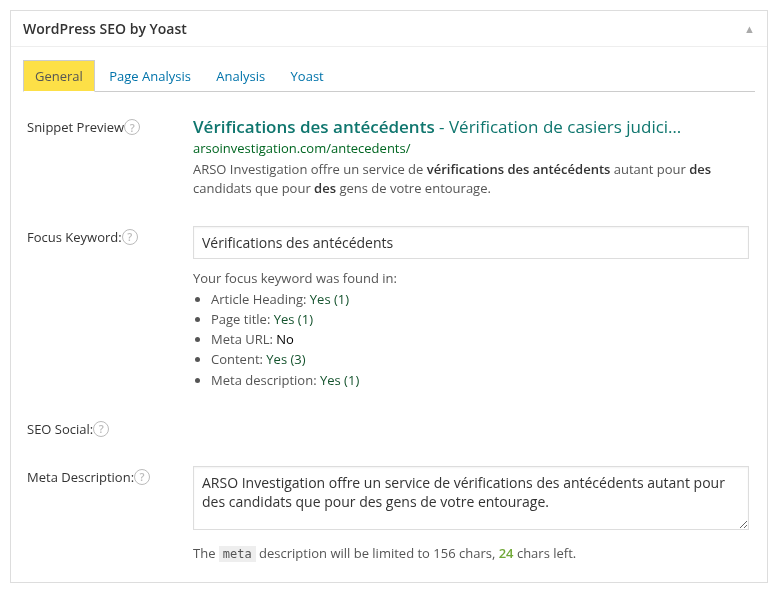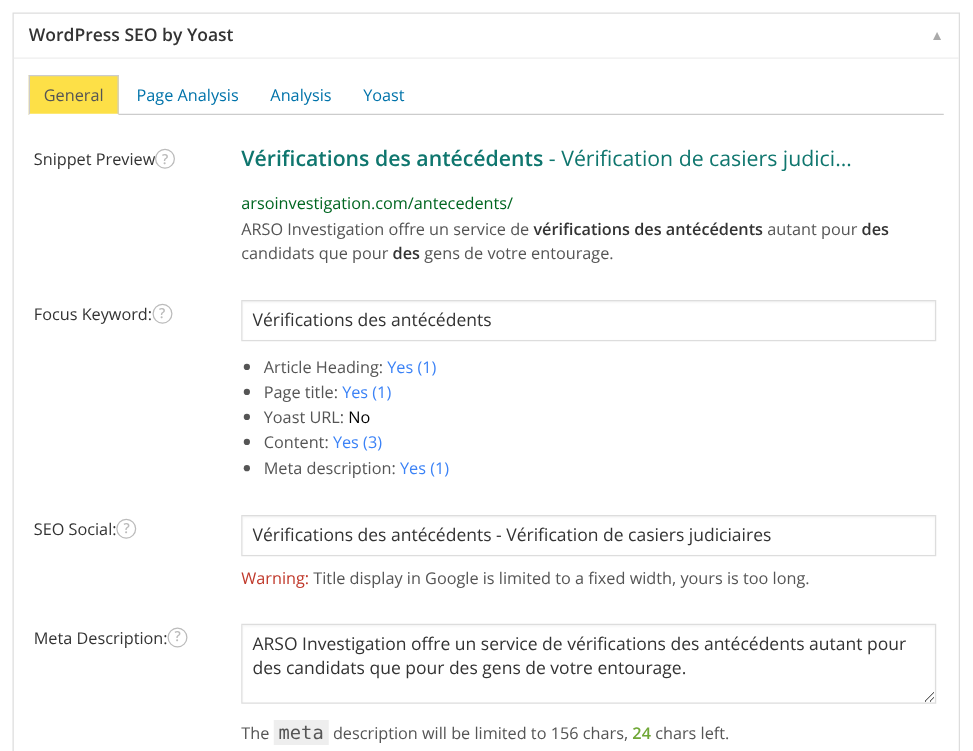--- a/index.html
+++ b/index.html
@@ -91,21 +91,21 @@
     font-weight: 600;
     color: #0f766e;
     line-height: 1.25;
   }
   .snippet-title .sub {
     font-weight: 400;
   }
   .snippet-url {
     color: #006621;
     font-size: 13px;
-    margin: 16px 0 3px 0;
+    margin: 2px 0 3px 0;
   }
   .snippet-desc {
     color: #555;
     font-size: 13px;
     line-height: 1.45;
   }
   .snippet-desc b, .snippet-desc strong { font-weight: 600; color:#333; }
   input.text-input, textarea.text-area {
     width: 100%;
     border: 1px solid #ddd;
@@ -120,34 +120,34 @@
     margin-top: 10px;
     font-size: 13px;
     color: #555;
   }
   .keyword-results ul {
     list-style: disc;
     margin-left: 18px;
     margin-top: 2px;
   }
   .keyword-results li { line-height: 1.55; }
-  .yes { color: #3b82f6; font-weight: 400; }
+  .yes { color: #14532d; font-weight: 400; }
   .no { color: #000000; font-weight: 400; }
   .warning-line {
     margin-top: 8px;
     font-size: 13px;
     color: #555;
   }
   .warning-line .warn-label { color: #c0392b; }
   .meta-note { margin-top: 10px; font-size: 13px; color: #555; }
   .meta-note code {
     background: #eee;
     padding: 1px 4px;
     font-family: Consolas, monospace;
-    font-size: 15px;
+    font-size: 12px;
   }
   .meta-note .count { color: #70a837; font-weight: 600; margin-top: 12px; }
 </style>
 </head>
 <body>
 
 <div class="metabox">
   <div class="metabox-header">
     <h3>WordPress SEO by Yoast</h3>
     <span class="toggle-arrow">▲</span>
@@ -178,41 +178,36 @@
     </div>
 
     <div class="row">
       <div class="label-cell">
         <span class="label">Focus Keyword:</span>
         <span class="help">?</span>
       </div>
       <div class="field-cell">
         <input class="text-input" type="text" value="Vérifications des antécédents" style="">
         <div class="keyword-results">
+          <div>Your focus keyword was found in:</div>
           <ul>
             <li><span>Article Heading:</span> <span class="yes">Yes (1)</span></li>
             <li><span>Page title:</span> <span class="yes">Yes (1)</span></li>
-            <li><span>Yoast URL:</span> <span class="no">No</span></li>
+            <li><span>Meta URL:</span> <span class="no">No</span></li>
             <li><span>Content:</span> <span class="yes">Yes (3)</span></li>
             <li><span>Meta description:</span> <span class="yes">Yes (1)</span></li>
           </ul>
         </div>
       </div>
     </div>
 
     <div class="row">
       <div class="label-cell">
         <span class="label">SEO Social:</span>
         <span class="help">?</span>
-      </div>
-      <div class="field-cell">
-        <input class="text-input" type="text" value="Vérifications des antécédents - Vérification de casiers judiciaires" style="">
-        <div class="warning-line">
-          <span class="warn-label">Warning:</span><span> Title display in Google is limited to a fixed width, yours is too long.</span>
-        </div>
       </div>
     </div>
 
     <div class="row">
       <div class="label-cell">
         <span class="label">Meta Description:</span>
         <span class="help">?</span>
       </div>
       <div class="field-cell">
         <textarea class="text-area" style="">ARSO Investigation offre un service de vérifications des antécédents autant pour des candidats que pour des gens de votre entourage.</textarea>

